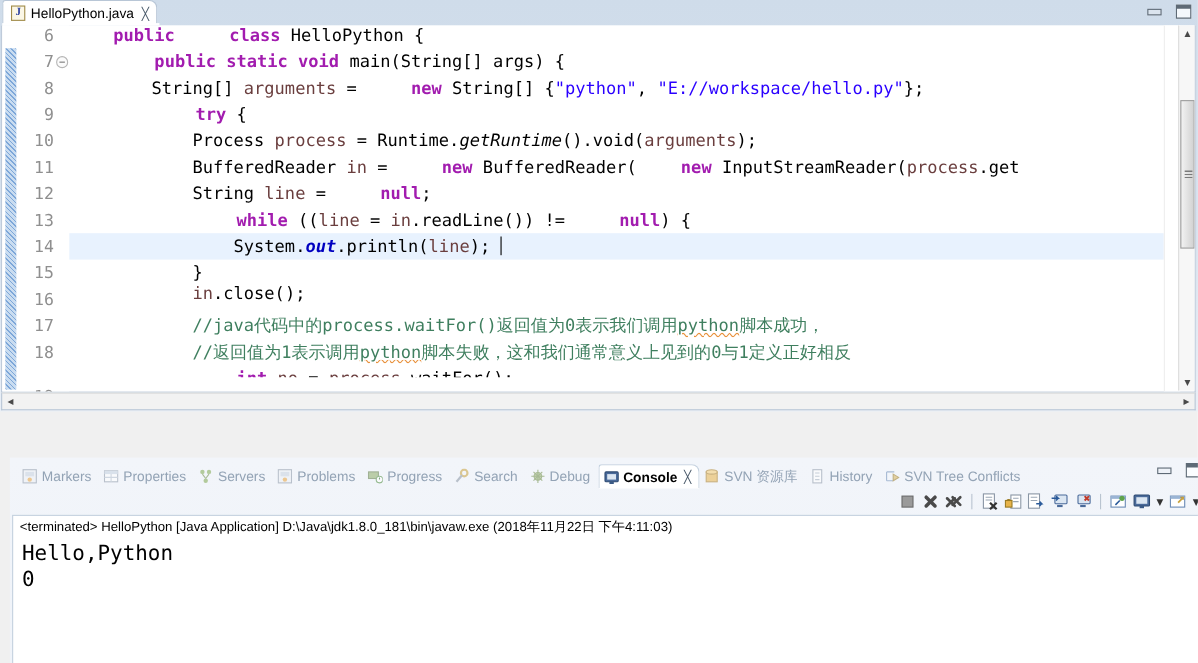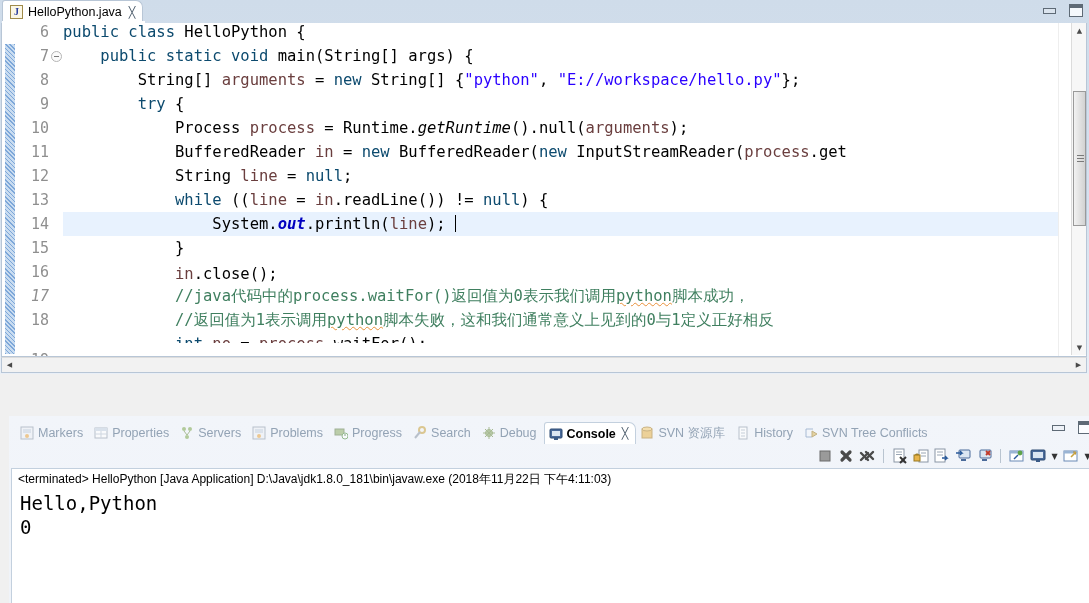--- a/index.html
+++ b/index.html
@@ -115,21 +115,21 @@
   .cline {
     position: absolute; left: 0; white-space: pre;
     font-family: "DejaVu Sans Mono", monospace;
     font-size: 15.5px; line-height: 24px; height: 24px;
     color: #000;
   }
   .cline.hl {
     background: #e8f2fe;
     left: -61px; padding-left: 61px; width: 1058px;
   }
-  .kw   { color: #0c4a6e; font-weight: normal; }
+  .kw   { color: #a21caf; font-weight: bold; margin-left: 40px; }
   .str  { color: #2a00ff; }
   .fld  { color: #0000c0; font-style: italic; font-weight: bold; }
   .mth  { color: #000000; font-style: italic; }
   .loc  { color: #6a3e3e; }
   .cmt  { color: #3f7f5f; }
   .cmt-u { color: #3f7f5f; text-decoration: underline; text-decoration-style: wavy;
            text-decoration-color: #e8903a; text-decoration-thickness: 1px; }
   .caret {
     display: inline-block; width: 1px; height: 17px; background: #000;
     vertical-align: -3px;
@@ -276,36 +276,36 @@
           <div class="fold" style="top: 28px;"></div>
           <div class="lnum" style="top: 45px;">8</div>
           <div class="lnum" style="top: 69px;">9</div>
           <div class="lnum" style="top: 93px;">10</div>
           <div class="lnum" style="top: 117px;">11</div>
           <div class="lnum" style="top: 141px;">12</div>
           <div class="lnum" style="top: 165px;">13</div>
           <div class="lnum" style="top: 189px;">14</div>
           <div class="lnum" style="top: 213px;">15</div>
           <div class="lnum" style="top: 237px;">16</div>
-          <div class="lnum" style="top: 261px; font-style: italic;">17</div>
+          <div class="lnum" style="top: 261px;">17</div>
           <div class="lnum" style="top: 285px;">18</div>
           <div class="lnum" style="top: 309px; margin-top: 16px;">19</div>
         </div>
       <div id="code-area">
           <div class="cline" style="top: -3px;"><span class="kw">public </span><span class="kw">class </span><span>HelloPython {</span></div>
           <div class="cline" style="top: 21px;"><span>    </span><span class="kw">public static void </span><span>main(String[] args) {</span></div>
           <div class="cline" style="top: 69px;"><span>        </span><span class="kw">try </span><span>{</span></div>
           <div class="cline" style="top: 45px;"><span>        String[] </span><span class="loc">arguments</span><span> = </span><span class="kw">new </span><span>String[] {</span><span class="str">"python"</span><span>, </span><span class="str">"E://workspace/hello.py"</span><span>};</span></div>
-          <div class="cline" style="top: 93px;"><span>            Process </span><span class="loc">process</span><span> = Runtime.</span><span class="mth">getRuntime</span><span>().null(</span><span class="loc">arguments</span><span>);</span></div>
+          <div class="cline" style="top: 93px;"><span>            Process </span><span class="loc">process</span><span> = Runtime.</span><span class="mth">getRuntime</span><span>().void(</span><span class="loc">arguments</span><span>);</span></div>
           <div class="cline" style="top: 117px;"><span>            BufferedReader </span><span class="loc">in</span><span> = </span><span class="kw">new </span><span>BufferedReader(</span><span class="kw">new </span><span>InputStreamReader(</span><span class="loc">process</span><span>.get</span></div>
           <div class="cline" style="top: 141px;"><span>            String </span><span class="loc">line</span><span> = </span><span class="kw">null</span><span>;</span></div>
           <div class="cline" style="top: 165px;"><span>            </span><span class="kw">while </span><span>((</span><span class="loc">line</span><span> = </span><span class="loc">in</span><span>.readLine()) != </span><span class="kw">null</span><span>) {</span></div>
           <div class="cline hl" style="top: 189px;"><span>                System.</span><span class="fld">out</span><span>.println(</span><span class="loc">line</span><span>); </span><span class="caret"></span></div>
           <div class="cline" style="top: 213px;"><span>            }</span></div>
-          <div class="cline" style="top: 239px;"><span>            </span><span class="loc">in</span><span>.close();</span></div>
+          <div class="cline" style="top: 232px;"><span>            </span><span class="loc">in</span><span>.close();</span></div>
           <div class="cline" style="top: 261px;"><span class="cmt">            //java代码中的process.waitFor()返回值为0表示我们调用</span><span class="cmt-u">python</span><span class="cmt">脚本成功，</span></div>
           <div class="cline" style="top: 285px;"><span class="cmt">            //返回值为1表示调用</span><span class="cmt-u">python</span><span class="cmt">脚本失败，这和我们通常意义上见到的0与1定义正好相反</span></div>
           <div class="cline" style="top: 309px; clip-path: inset(0px 0px 13px);"><span>            </span><span class="kw">int </span><span class="loc">no</span><span> = </span><span class="loc">process</span><span>.waitFor();</span></div>
         </div>
       <div id="annot-ruler"></div>
       <div id="vsb">
         <div class="sb-arrow" style="top:0">▲</div>
         <div id="vsb-thumb"></div>
         <div class="sb-arrow" style="top:317px">▼</div>
       </div>

